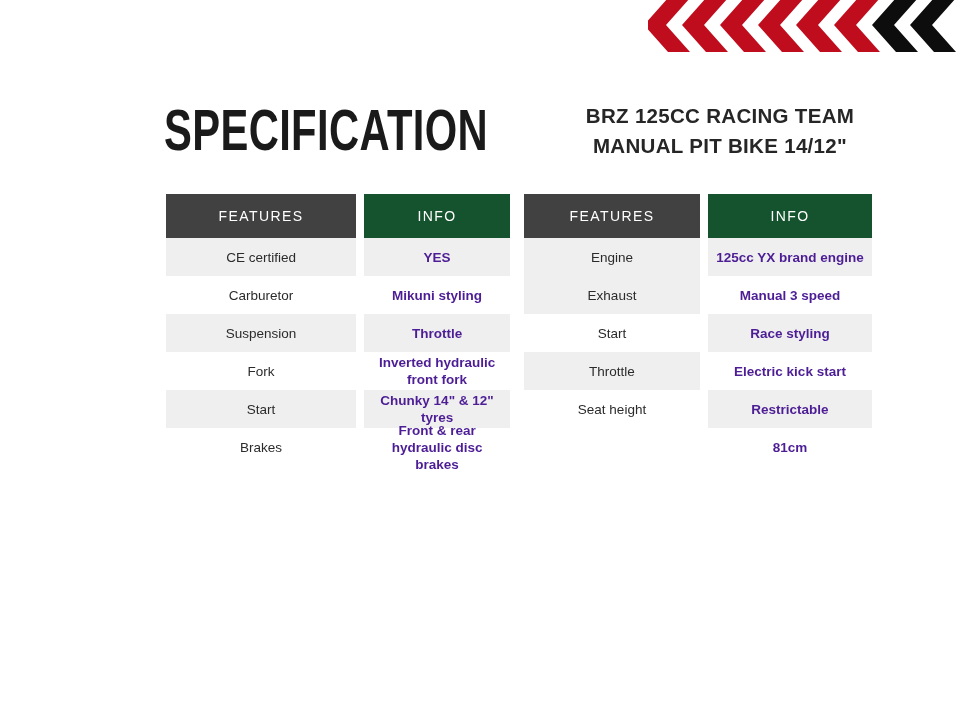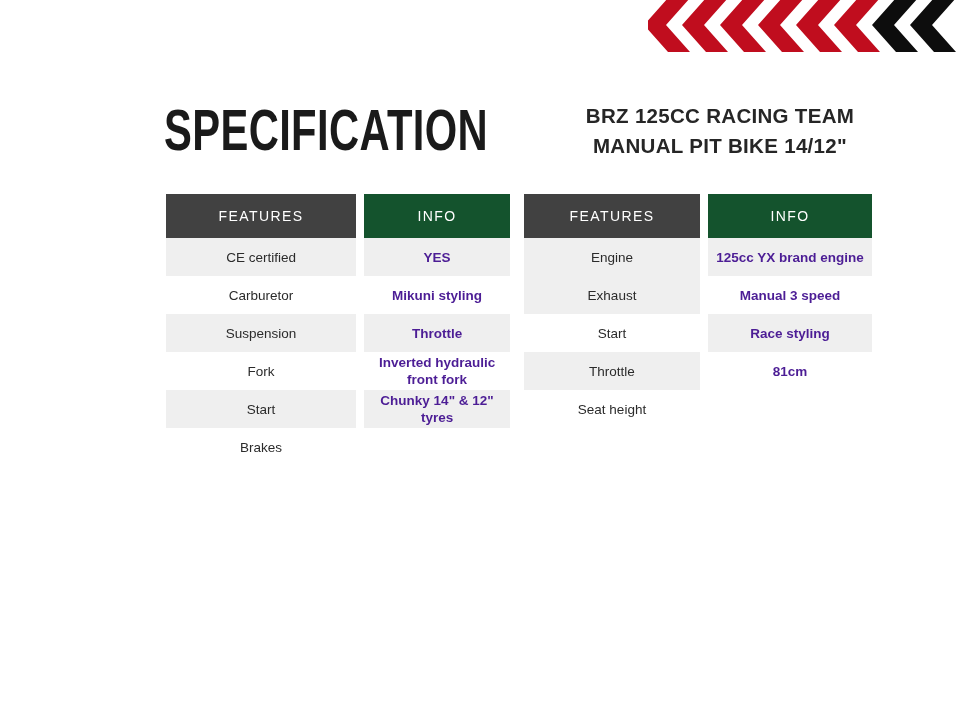--- a/index.html
+++ b/index.html
@@ -184,34 +184,37 @@
       <div class="cell shade">Start</div>
       <div class="cell plain">Brakes</div>
     </div>
     <div class="col col-info">
       <div class="cell-head red">INFO</div>
       <div class="cell shade">YES</div>
       <div class="cell plain">Mikuni styling</div>
       <div class="cell shade">Throttle</div>
       <div class="cell plain">Inverted hydraulic front fork</div>
       <div class="cell shade">Chunky 14" &amp; 12" tyres</div>
+      <div class="cell plain">Front &amp; rear hydraulic disc brakes</div>
     </div>
   </div>
 
   <div class="table-block right">
     <div class="col col-feature">
       <div class="cell-head dark">FEATURES</div>
       <div class="cell shade">Engine</div>
       <div class="cell shade">Exhaust</div>
       <div class="cell plain">Start</div>
       <div class="cell shade">Throttle</div>
       <div class="cell plain">Seat height</div>
     </div>
     <div class="col col-info">
       <div class="cell-head red">INFO</div>
       <div class="cell shade">125cc YX brand engine</div>
       <div class="cell plain">Manual 3 speed</div>
       <div class="cell shade">Race styling</div>
+      <div class="cell plain">Electric kick start</div>
+      <div class="cell shade">Restrictable</div>
       <div class="cell plain">81cm</div>
     </div>
   </div>
 
 </div>
 
 </body></html>

